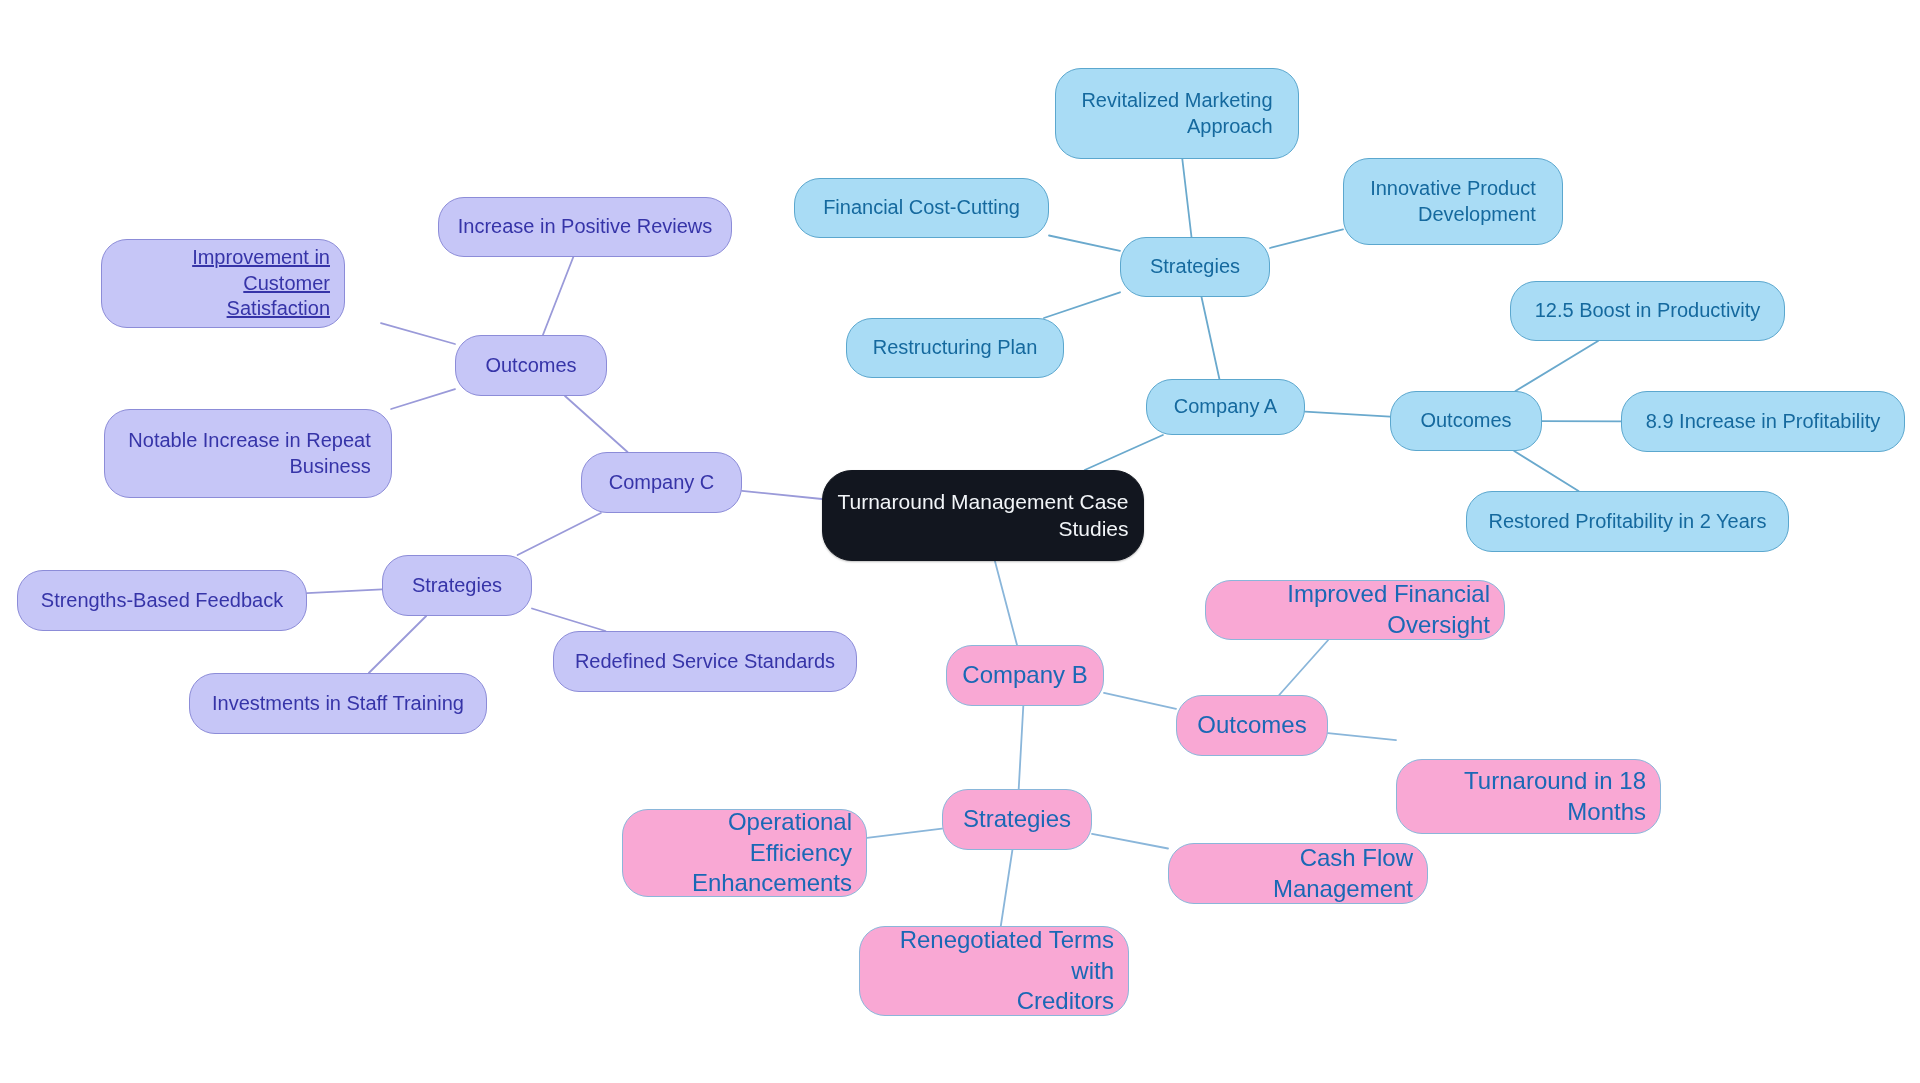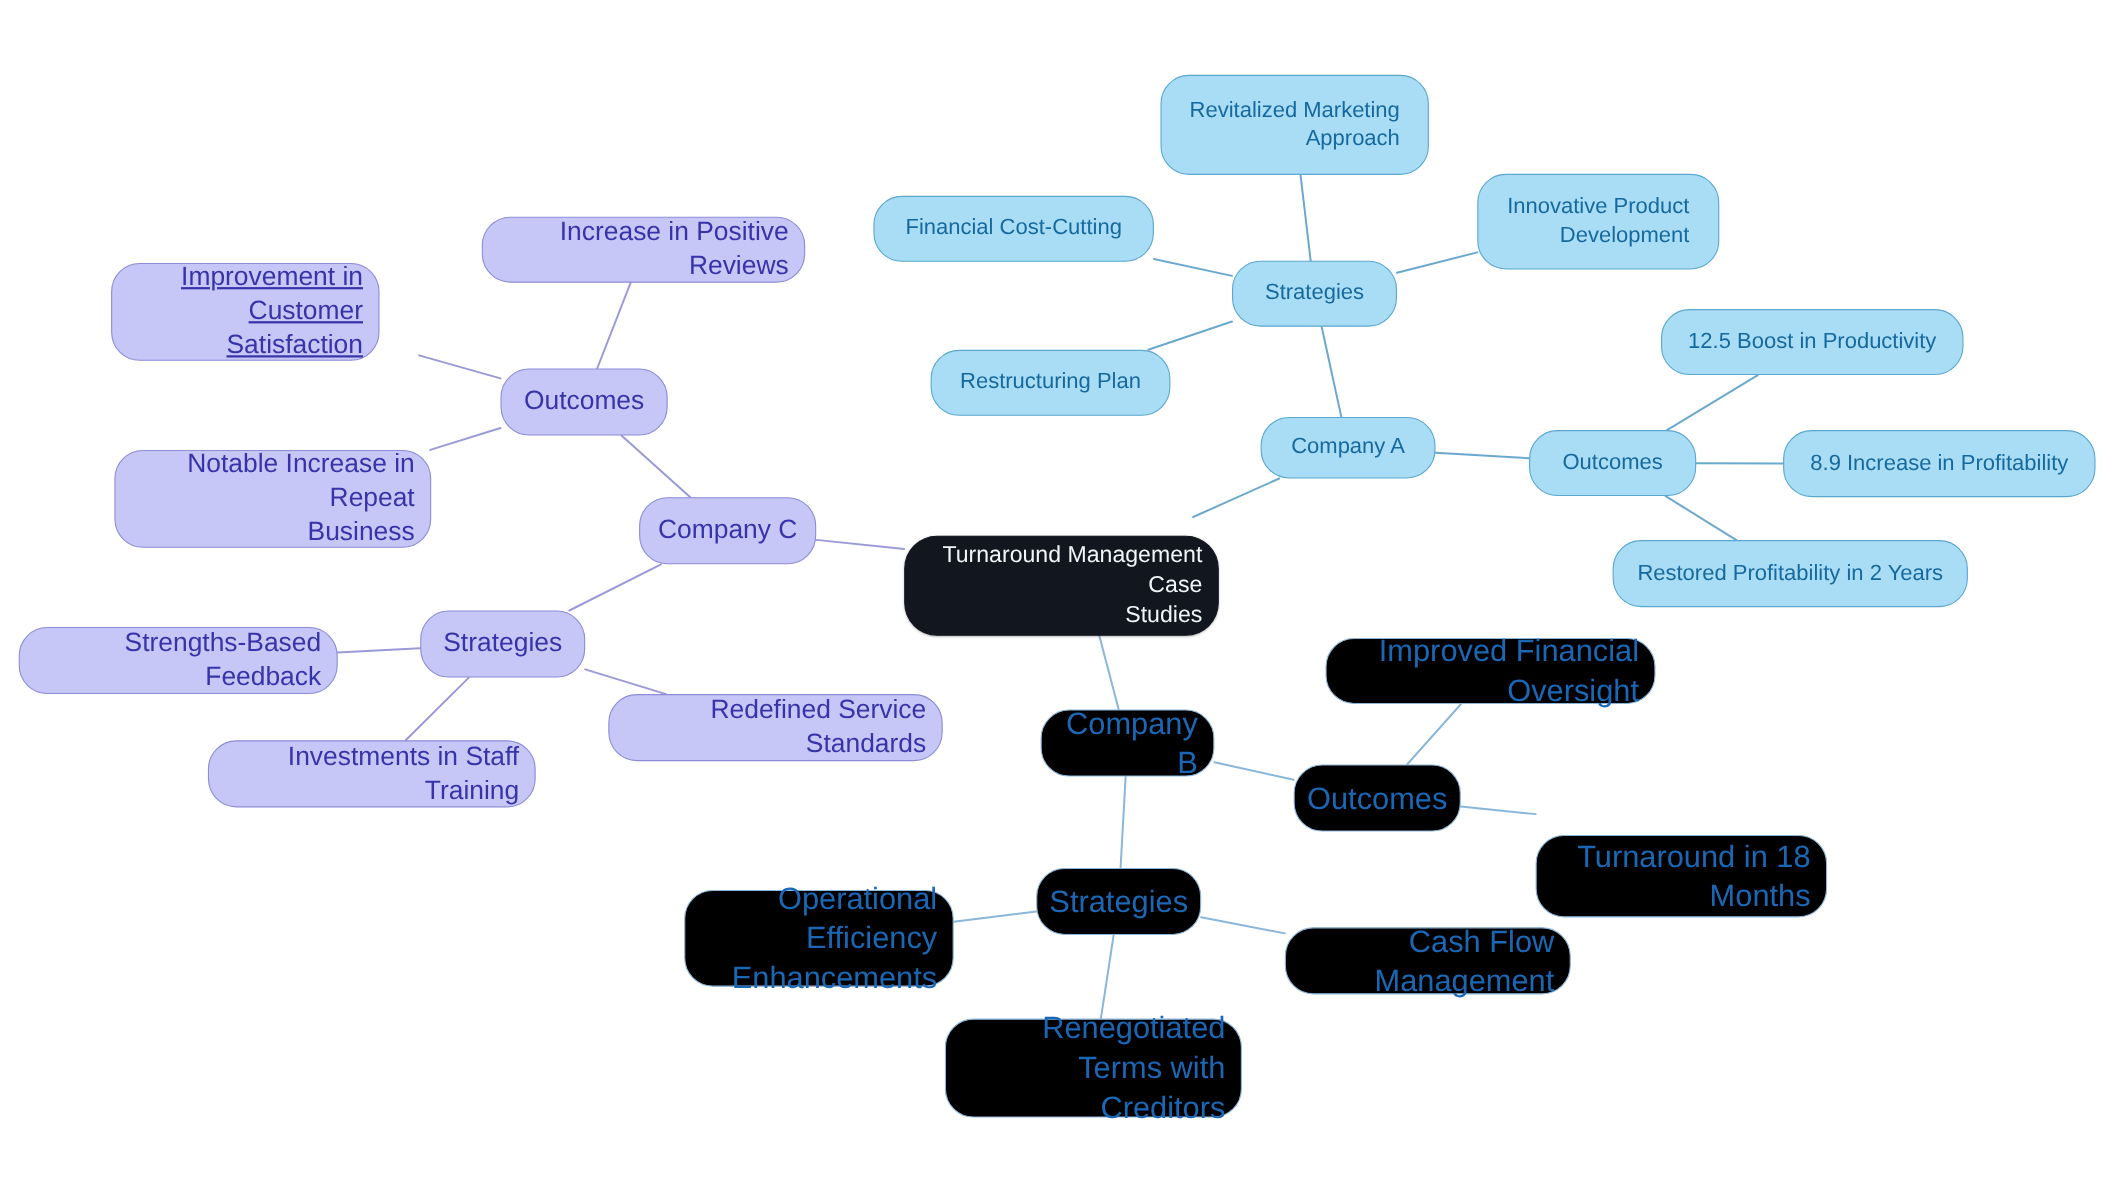--- a/index.html
+++ b/index.html
@@ -52,31 +52,31 @@
   }
   
   .node.ca {
     background: #a9dcf5;
     border-color: #5ba7ce;
     color: #15699e;
     font-size: 20px;
   }
   
   .node.cb {
-    background: #000000;
+    background: #f9a8d4;
     border-color: #8ab6da;
     color: #1a68b5;
-    font-size: 28px;
+    font-size: 24px;
   }
   
   .node.cc {
     background: #c6c6f7;
     border-color: #8c8cd8;
     color: #3634a8;
-    font-size: 24px;
+    font-size: 20px;
   }
 </style>
 </head>
 <body>
 
 <div id="mindmap-canvas">
   <svg id="edge-layer" viewBox="0 0 1920 1083" width="1920" height="1083">
       <line x1="1084.7" y1="470.0" x2="1162.9" y2="435.0" stroke="#6aa9cd" stroke-width="1.8" stroke-linecap="round"></line>
       <line x1="1219.4" y1="379.0" x2="1201.5" y2="297.0" stroke="#6aa9cd" stroke-width="1.8" stroke-linecap="round"></line>
       <line x1="1120.0" y1="250.8" x2="1049.0" y2="235.5" stroke="#6aa9cd" stroke-width="1.8" stroke-linecap="round"></line>
@@ -99,21 +99,21 @@
       <line x1="627.5" y1="452.0" x2="565.0" y2="396.0" stroke="#9a9ad9" stroke-width="1.8" stroke-linecap="round"></line>
       <line x1="455.0" y1="344.0" x2="381.0" y2="323.1" stroke="#9a9ad9" stroke-width="1.8" stroke-linecap="round"></line>
       <line x1="542.9" y1="335.0" x2="573.3" y2="257.0" stroke="#9a9ad9" stroke-width="1.8" stroke-linecap="round"></line>
       <line x1="455.0" y1="389.1" x2="391.1" y2="409.0" stroke="#9a9ad9" stroke-width="1.8" stroke-linecap="round"></line>
       <line x1="600.9" y1="513.0" x2="517.6" y2="555.0" stroke="#9a9ad9" stroke-width="1.8" stroke-linecap="round"></line>
       <line x1="382.0" y1="589.3" x2="307.0" y2="593.1" stroke="#9a9ad9" stroke-width="1.8" stroke-linecap="round"></line>
       <line x1="426.2" y1="616.0" x2="368.8" y2="673.0" stroke="#9a9ad9" stroke-width="1.8" stroke-linecap="round"></line>
       <line x1="532.0" y1="608.5" x2="605.5" y2="631.0" stroke="#9a9ad9" stroke-width="1.8" stroke-linecap="round"></line>
     </svg>
 
-<div class="node root" style="left: 822px; top: 470px; width: 286px; height: 91px; margin-top: 17px;"><span>Turnaround Management Case
+<div class="node root" style="left: 822px; top: 470px; width: 322px; height: 91px;"><span>Turnaround Management Case
 Studies</span></div>
     <div class="node ca" style="left: 1146px; top: 379px; width: 159px; height: 56px;"><span>Company A</span></div>
     <div class="node ca" style="left: 1120px; top: 237px; width: 150px; height: 60px;"><span>Strategies</span></div>
     <div class="node ca" style="left: 794px; top: 178px; width: 255px; height: 60px;"><span>Financial Cost-Cutting</span></div>
     <div class="node ca" style="left: 1055px; top: 68px; width: 244px; height: 91px;"><span>Revitalized Marketing
 Approach</span></div>
     <div class="node ca" style="left: 1343px; top: 158px; width: 220px; height: 87px;"><span>Innovative Product
 Development</span></div>
     <div class="node ca" style="left: 846px; top: 318px; width: 218px; height: 60px;"><span>Restructuring Plan</span></div>
     <div class="node ca" style="left: 1390px; top: 391px; width: 152px; height: 60px;"><span>Outcomes</span></div>

